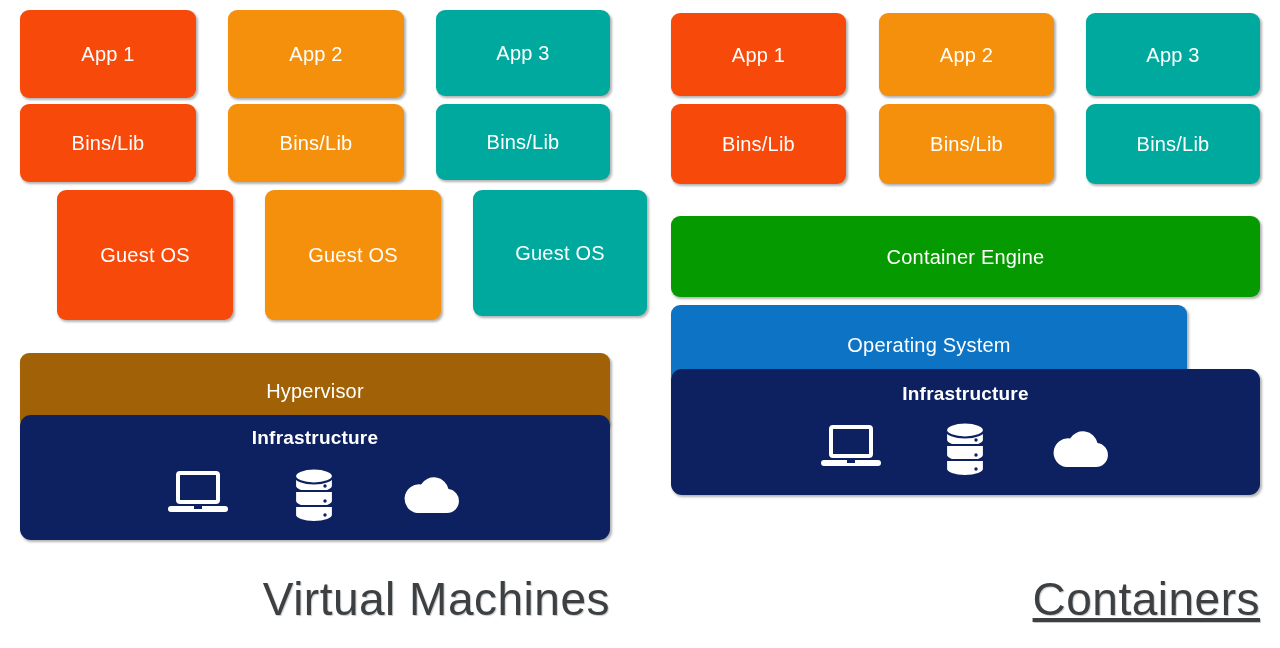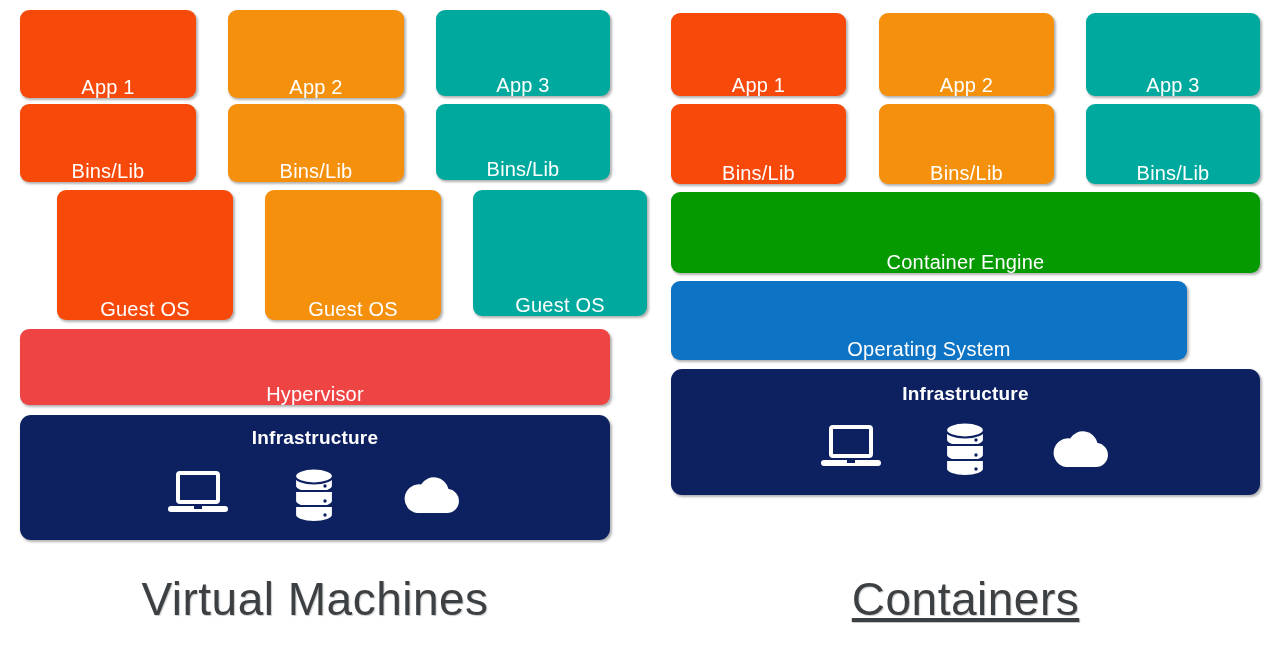--- a/index.html
+++ b/index.html
@@ -19,32 +19,32 @@
     background: #ffffff;
     overflow: hidden;
   }
 
   
   .blk {
     position: absolute;
     border-radius: 9px;
     box-sizing: border-box;
     display: flex;
-    align-items: flex-end;
+    align-items: center;
     justify-content: center;
     color: #ffffff;
     font-size: 20px;
     font-weight: 400;
     letter-spacing: .2px;
     text-align: center;
     line-height: 1.1;
     box-shadow: 1.5px 2px 2.5px rgba(0,0,0,0.30);
   }
   .blk.tall      { font-size: 20px; margin-left: 37px; }
-  .wide          { font-size: 20px; }
+  .wide          { font-size: 20px; margin-top: 24px; }
 
   
   .infra {
     position: absolute;
     border-radius: 11px;
     box-sizing: border-box;
     display: flex;
     flex-direction: column;
     align-items: center;
     color: #ffffff;
@@ -58,21 +58,21 @@
   .infra-icons {
     display: flex;
     align-items: center;
     justify-content: center;
   }
   .icon-svg { display: block; }
 
   
   .caption {
     position: absolute;
-    text-align: center;
+    text-align: right;
     color: #3c4043;
     font-size: 46px;
     font-weight: 400;
     letter-spacing: .5px;
     white-space: nowrap;
     text-shadow: 1px 1px 1px rgba(0,0,0,0.22);
   }
 </style>
 </head>
 <body>
@@ -104,21 +104,21 @@
     <div class="blk" style="left:436px; top:10px; width:174px; height:86px; background:#00A99D;">
       <span>App 3</span>
     </div>
     <div class="blk" style="left:436px; top:104px; width:174px; height:76px; background:#00A99D;">
       <span>Bins/Lib</span>
     </div>
     <div class="blk tall" style="left:436px; top:190px; width:174px; height:126px; background:#00A99D;">
       <span>Guest OS</span>
     </div>
 
-    <div class="blk wide" style="left:20px; top:329px; width:590px; height:76px; background:#ef4444;">
+    <div class="blk wide" style="left:20px; top:329px; width:590px; height:76px; background:#a16207;">
       <span>Hypervisor</span>
     </div>
 
     <div class="infra" style="left:20px; top:415px; width:590px; height:125px; background:#0D2161; padding-top:12px;">
       <div class="infra-label">Infrastructure</div>
       <div class="infra-icons" style="gap:64px; margin-top:16px;">
 
         <span>
           <svg class="icon-svg" width="60" height="46" viewBox="0 0 60 46" aria-hidden="true">
             <rect x="10" y="2" width="40" height="29" rx="2" fill="none" stroke="#ffffff" stroke-width="4"></rect>

